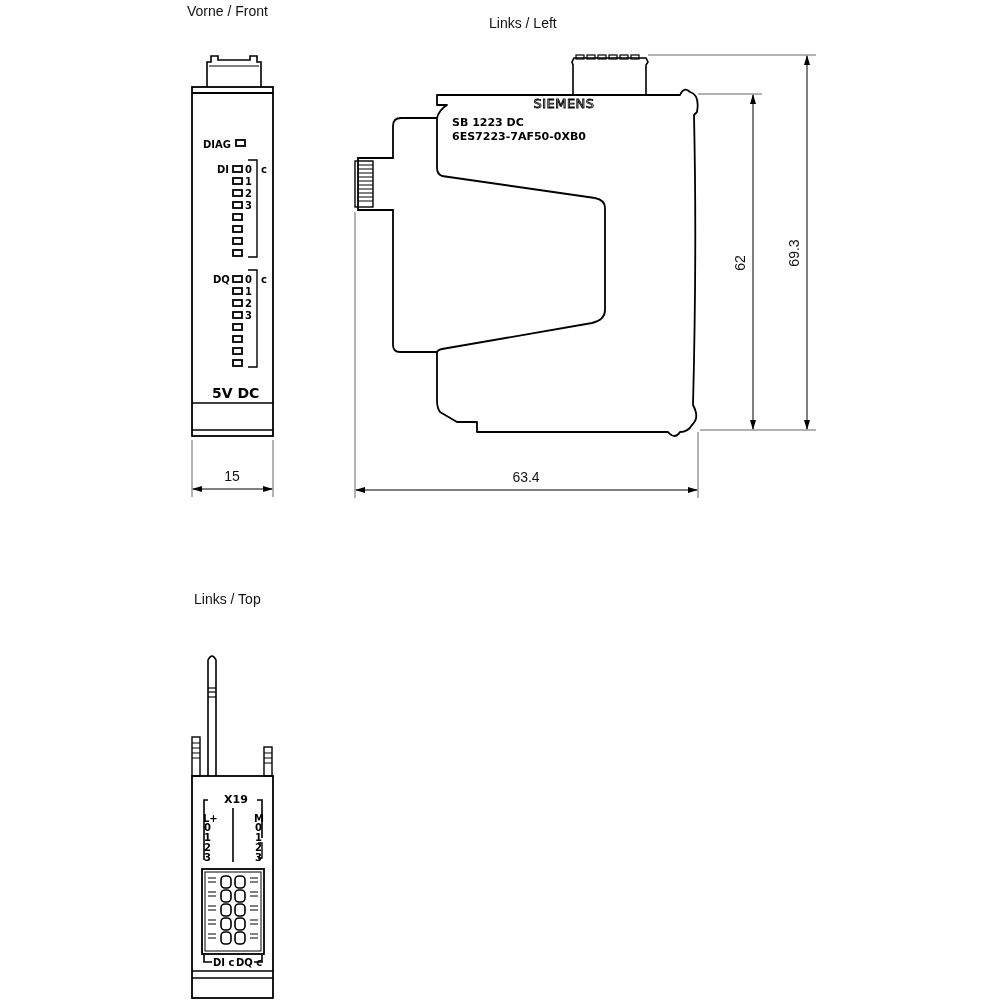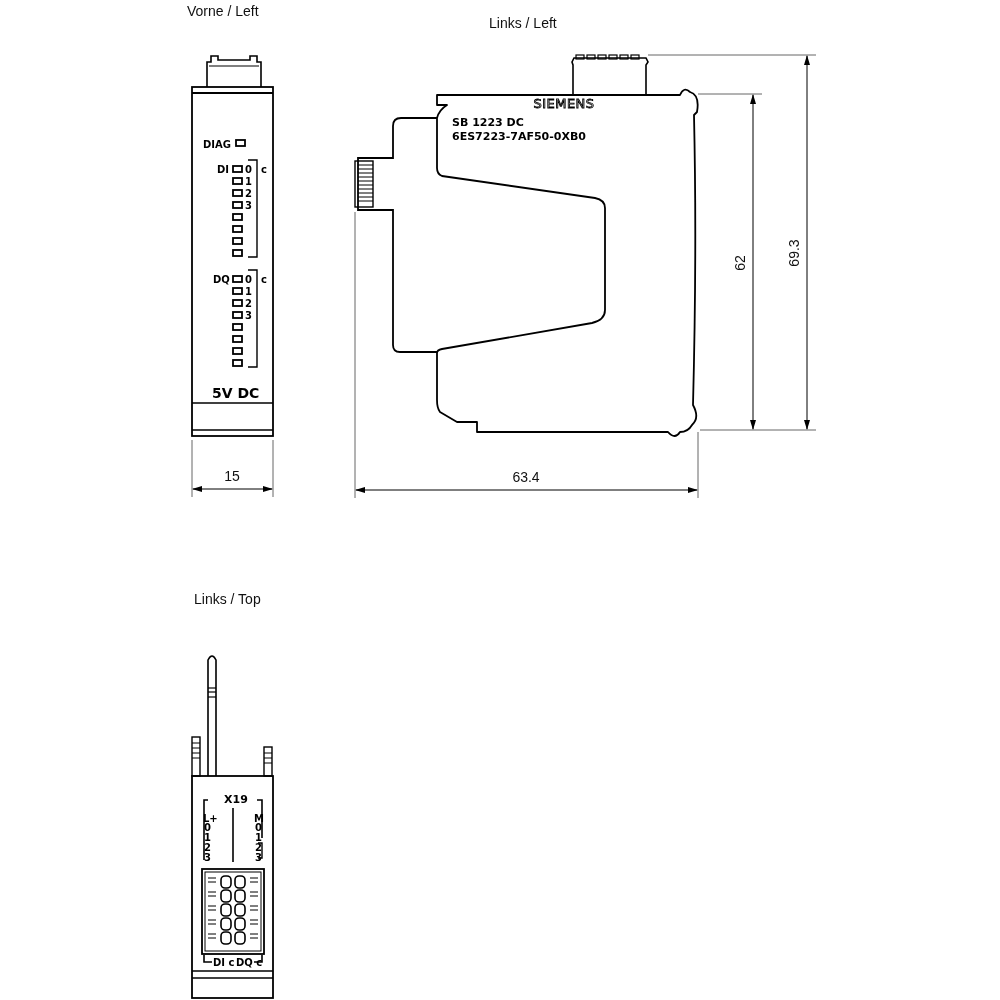--- a/index.html
+++ b/index.html
@@ -5,21 +5,21 @@
   html, body { margin:0; padding:0; background:#ffffff; }
   body { width:1000px; height:1000px; position:relative; overflow:hidden; font-family:"Liberation Sans", sans-serif; }
   .view-title { position:absolute; font-size:14px; color:#111; font-family:"Liberation Sans", sans-serif; }
   svg { position:absolute; left:0; top:0; }
   .dim-text { font-family:"Liberation Sans", sans-serif; font-size:14px; fill:#111; }
   .lbl { font-family:"DejaVu Sans", sans-serif; font-weight:bold; fill:#000; }
 </style>
 </head>
 <body>
 
-<div class="view-title" style="left:187px; top:3px;">Vorne / Left</div>
+<div class="view-title" style="left:187px; top:3px;">Vorne / Front</div>
 <div class="view-title" style="left:489px; top:15px;text-align:center;">Links / Left</div>
 <div class="view-title" style="left:194px; top:591px;">Links / Top</div>
 
 <svg width="1000" height="1000" viewBox="0 0 1000 1000">
   <defs>
     <marker id="arr" markerWidth="10" markerHeight="6" refX="9" refY="3" orient="auto-start-reverse" markerUnits="userSpaceOnUse">
       <path d="M0,0 L10,3 L0,6 Z" fill="#000"></path>
     </marker>
   </defs>
 

